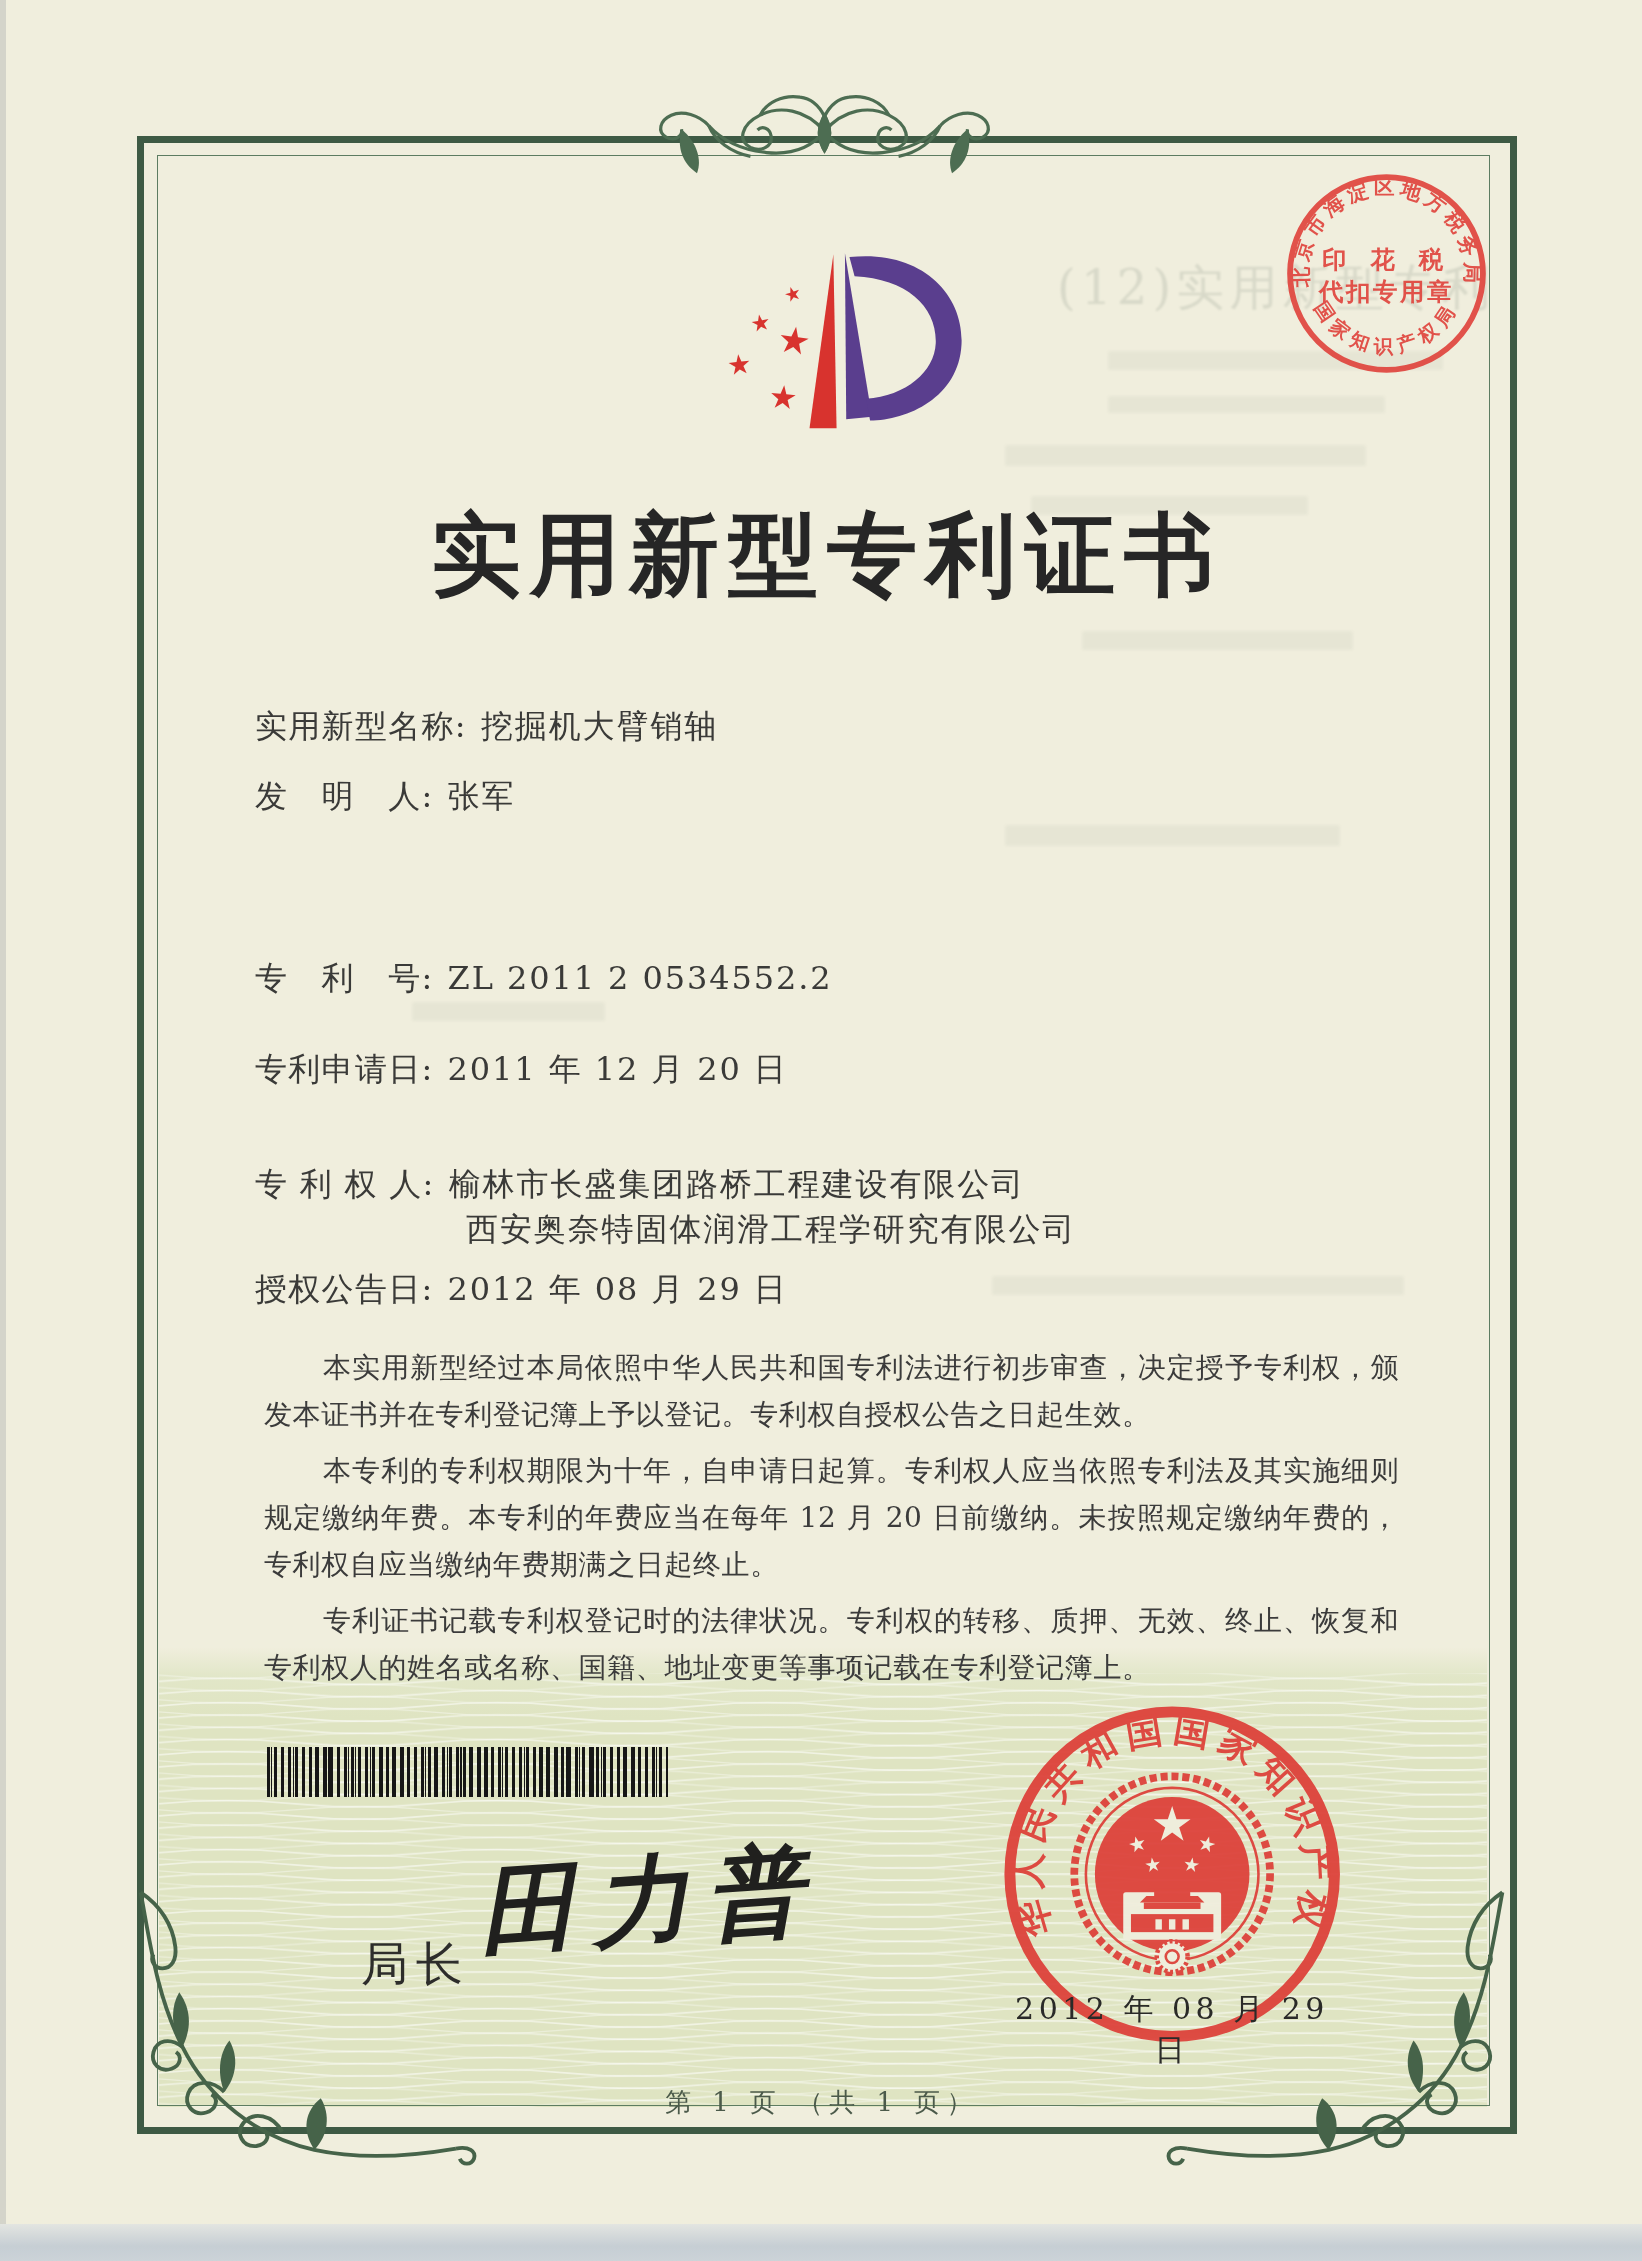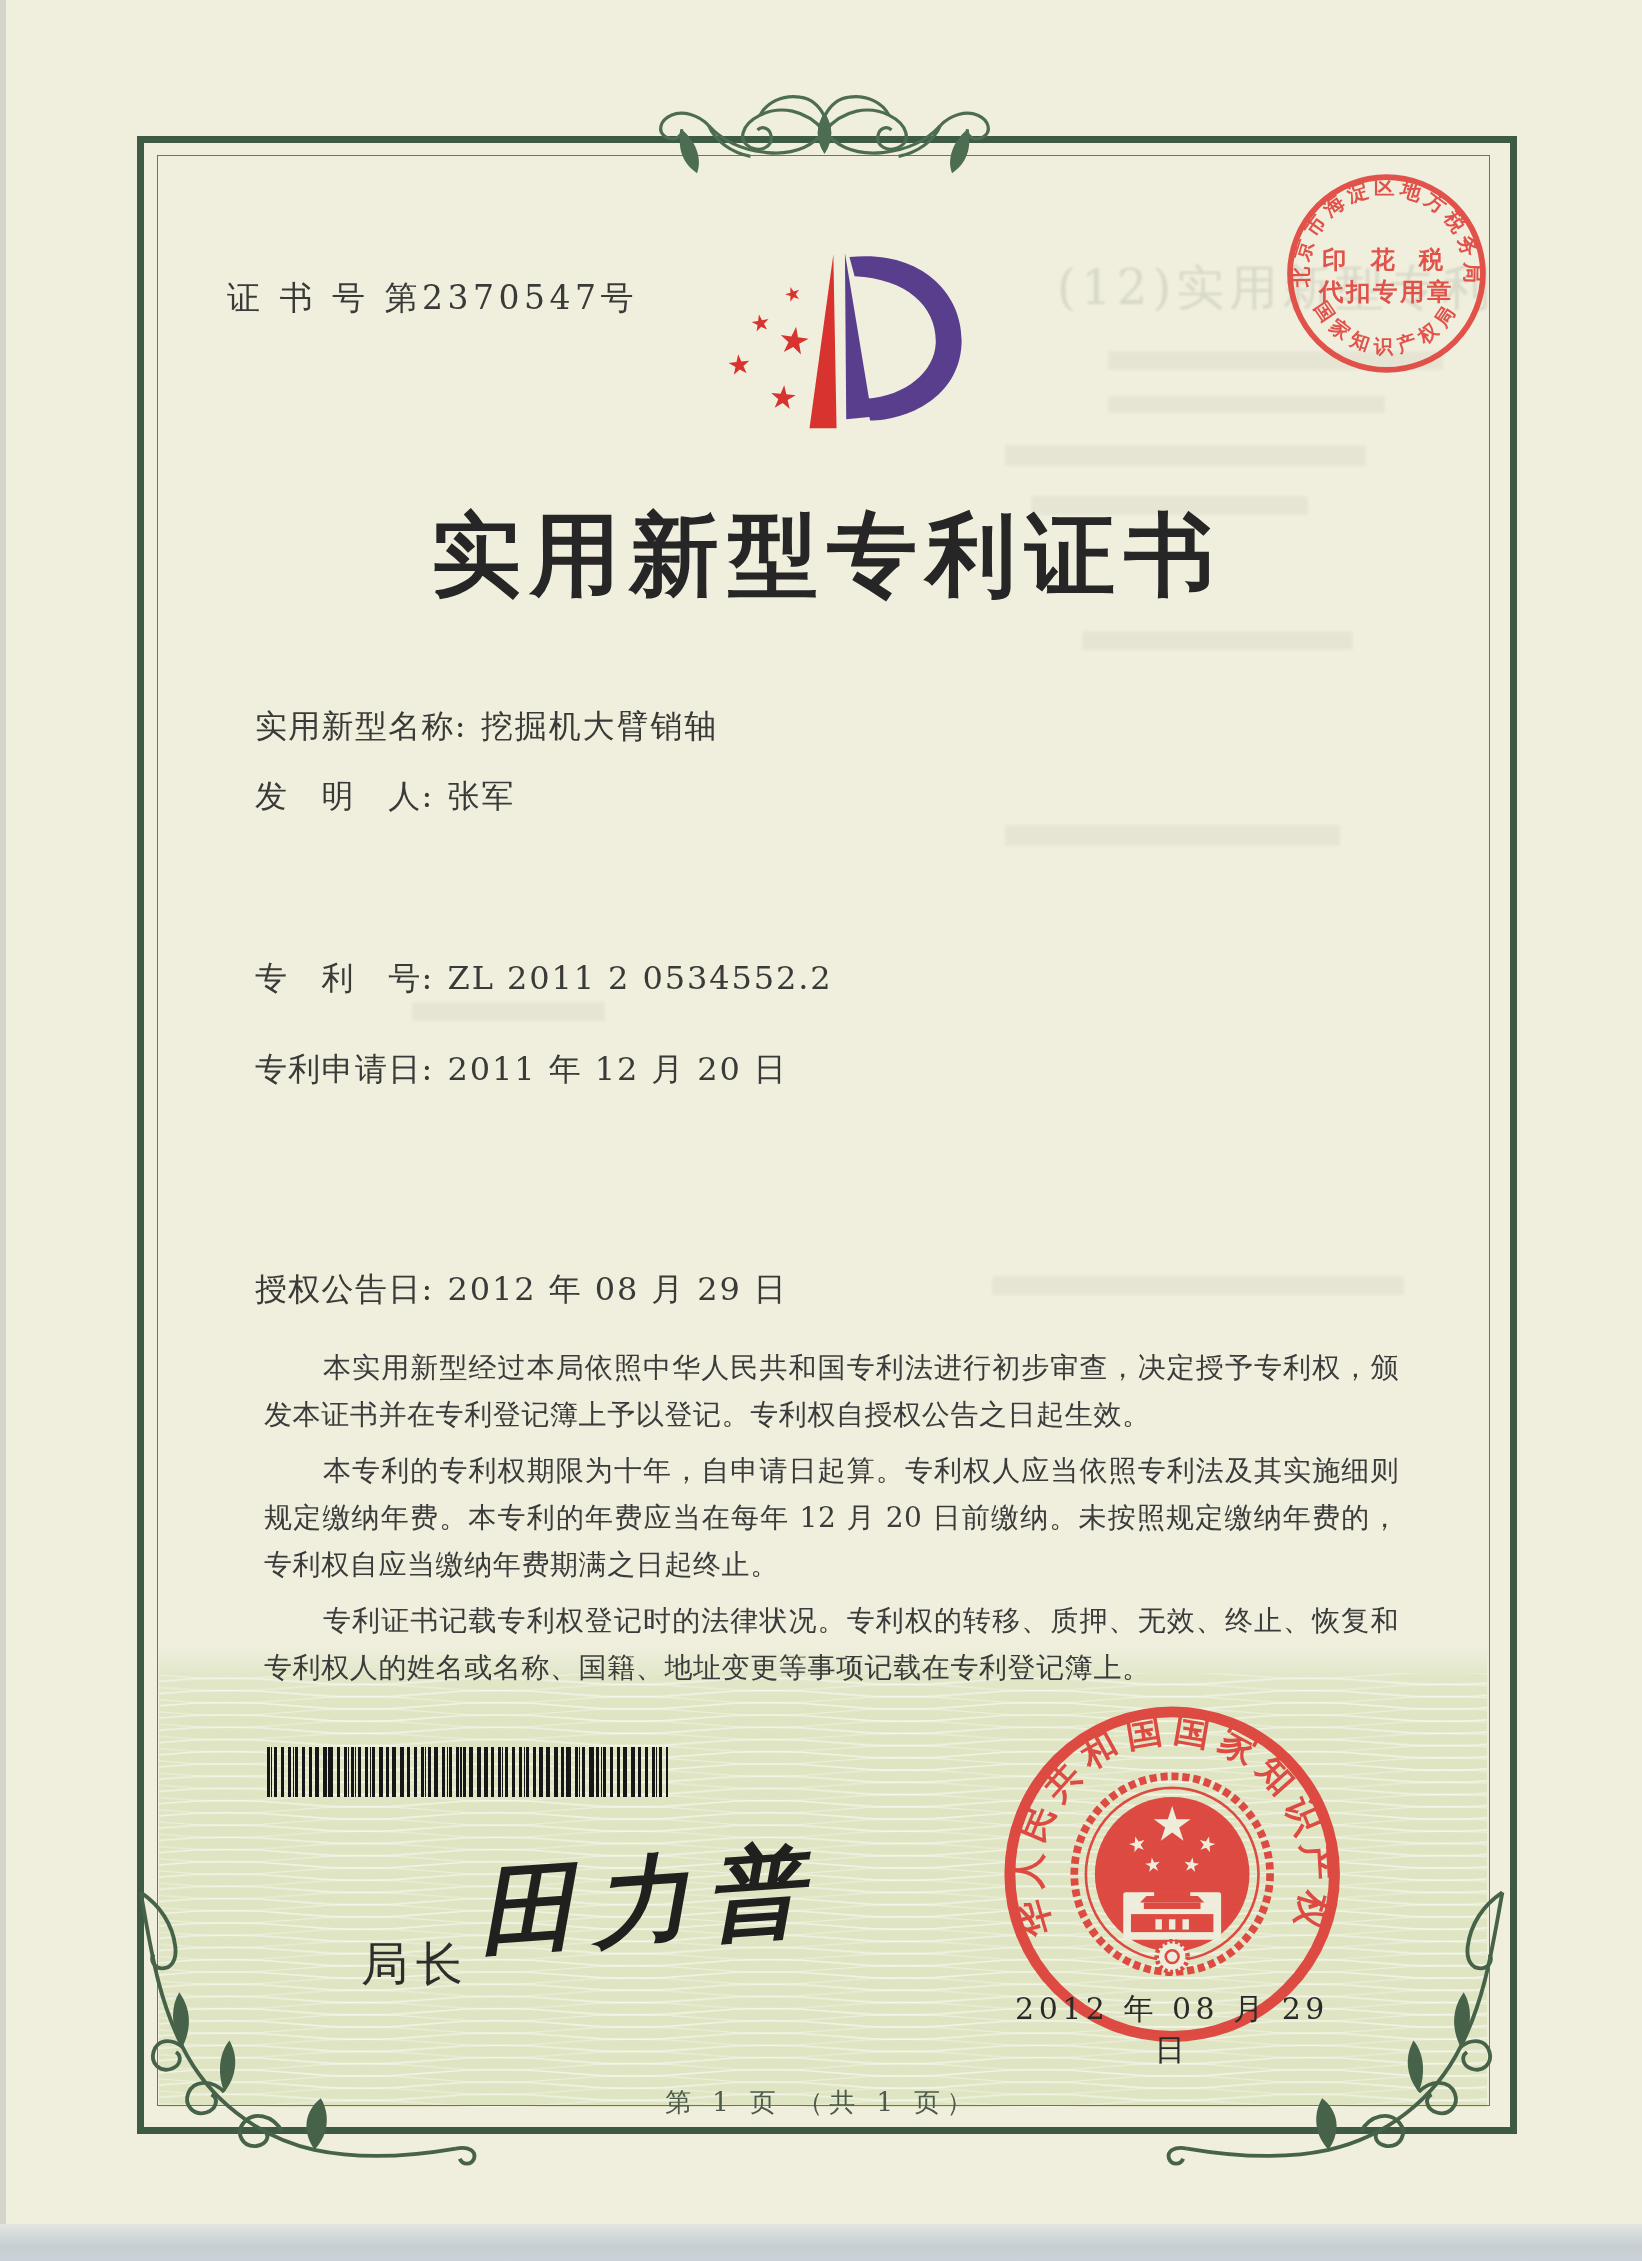--- a/index.html
+++ b/index.html
@@ -136,21 +136,20 @@
       <path d="M30,10 C60,30 80,60 84,95 C86,115 78,128 64,128 C52,128 44,116 50,106"></path>
       <path d="M95,250 C75,235 55,240 50,258 C45,276 60,290 78,284 C92,279 95,265 85,258"></path>
       <path d="M160,320 C140,300 112,302 104,322 C97,340 112,358 132,352 C148,347 152,330 140,324"></path>
       <path d="M250,382 C235,355 205,350 190,368 C177,384 188,406 210,404 C226,402 232,388 222,380"></path>
       <path d="M300,410 C280,380 285,350 310,330 C325,355 322,388 300,410 Z" fill="#466349" stroke="none"></path>
       <path d="M95,250 C110,220 108,190 90,165 C75,190 78,225 95,250 Z" fill="#466349" stroke="none"></path>
       <path d="M160,320 C180,295 182,265 168,240 C150,262 150,295 160,320 Z" fill="#466349" stroke="none"></path>
     </g>
   </svg>
 
-  <div class="cert-number">证 书 号 第2370547号</div>
 
   <svg class="logo" width="258" height="190" viewBox="0 0 400 295">
     <defs>
       <path id="star" d="M0,-1 L0.2245,-0.309 L0.951,-0.309 L0.363,0.118 L0.588,0.809 L0,0.382 L-0.588,0.809 L-0.363,0.118 L-0.951,-0.309 L-0.2245,-0.309 Z"></path>
     </defs>
     <g fill="#d8332e">
       <use href="#star" transform="translate(122,72) rotate(-18) scale(12)"></use>
       <use href="#star" transform="translate(72,117) rotate(-10) scale(14)"></use>
       <use href="#star" transform="translate(124,145) rotate(8) scale(23)"></use>
       <use href="#star" transform="translate(39,182) rotate(-6) scale(17)"></use>
@@ -169,20 +168,24 @@
     <span class="flabel">实用新型名称:</span><span class="fvalue">挖掘机大臂销轴</span>
   </div>
   <div class="field" style="top:775px;">
     <span class="flabel">发　明　人:</span><span class="fvalue">张军</span>
   </div>
   <div class="field" style="top:933px;margin-top:24px;">
     <span class="flabel">专　利　号:</span><span class="fvalue">ZL 2011 2 0534552.2</span>
   </div>
   <div class="field" style="top:1048px;">
     <span class="flabel">专利申请日:</span><span class="fvalue">2011 年 12 月 20 日</span>
+  </div>
+  <div class="field field-owner" style="top:1163px;">
+    <span class="flabel">专 利 权 人:</span><span class="fvalue">榆林市长盛集团路桥工程建设有限公司</span>
+    <span class="fvalue2">西安奥奈特固体润滑工程学研究有限公司</span>
   </div>
   <div class="field" style="top:1268px;">
     <span class="flabel">授权公告日:</span><span class="fvalue">2012 年 08 月 29 日</span>
   </div>
 
   <div class="body-text">
     <p>本实用新型经过本局依照中华人民共和国专利法进行初步审查，决定授予专利权，颁发本证书并在专利登记簿上予以登记。专利权自授权公告之日起生效。</p>
     <p>本专利的专利权期限为十年，自申请日起算。专利权人应当依照专利法及其实施细则规定缴纳年费。本专利的年费应当在每年 12 月 20 日前缴纳。未按照规定缴纳年费的，专利权自应当缴纳年费期满之日起终止。</p>
     <p>专利证书记载专利权登记时的法律状况。专利权的转移、质押、无效、终止、恢复和专利权人的姓名或名称、国籍、地址变更等事项记载在专利登记簿上。</p>
   </div>

